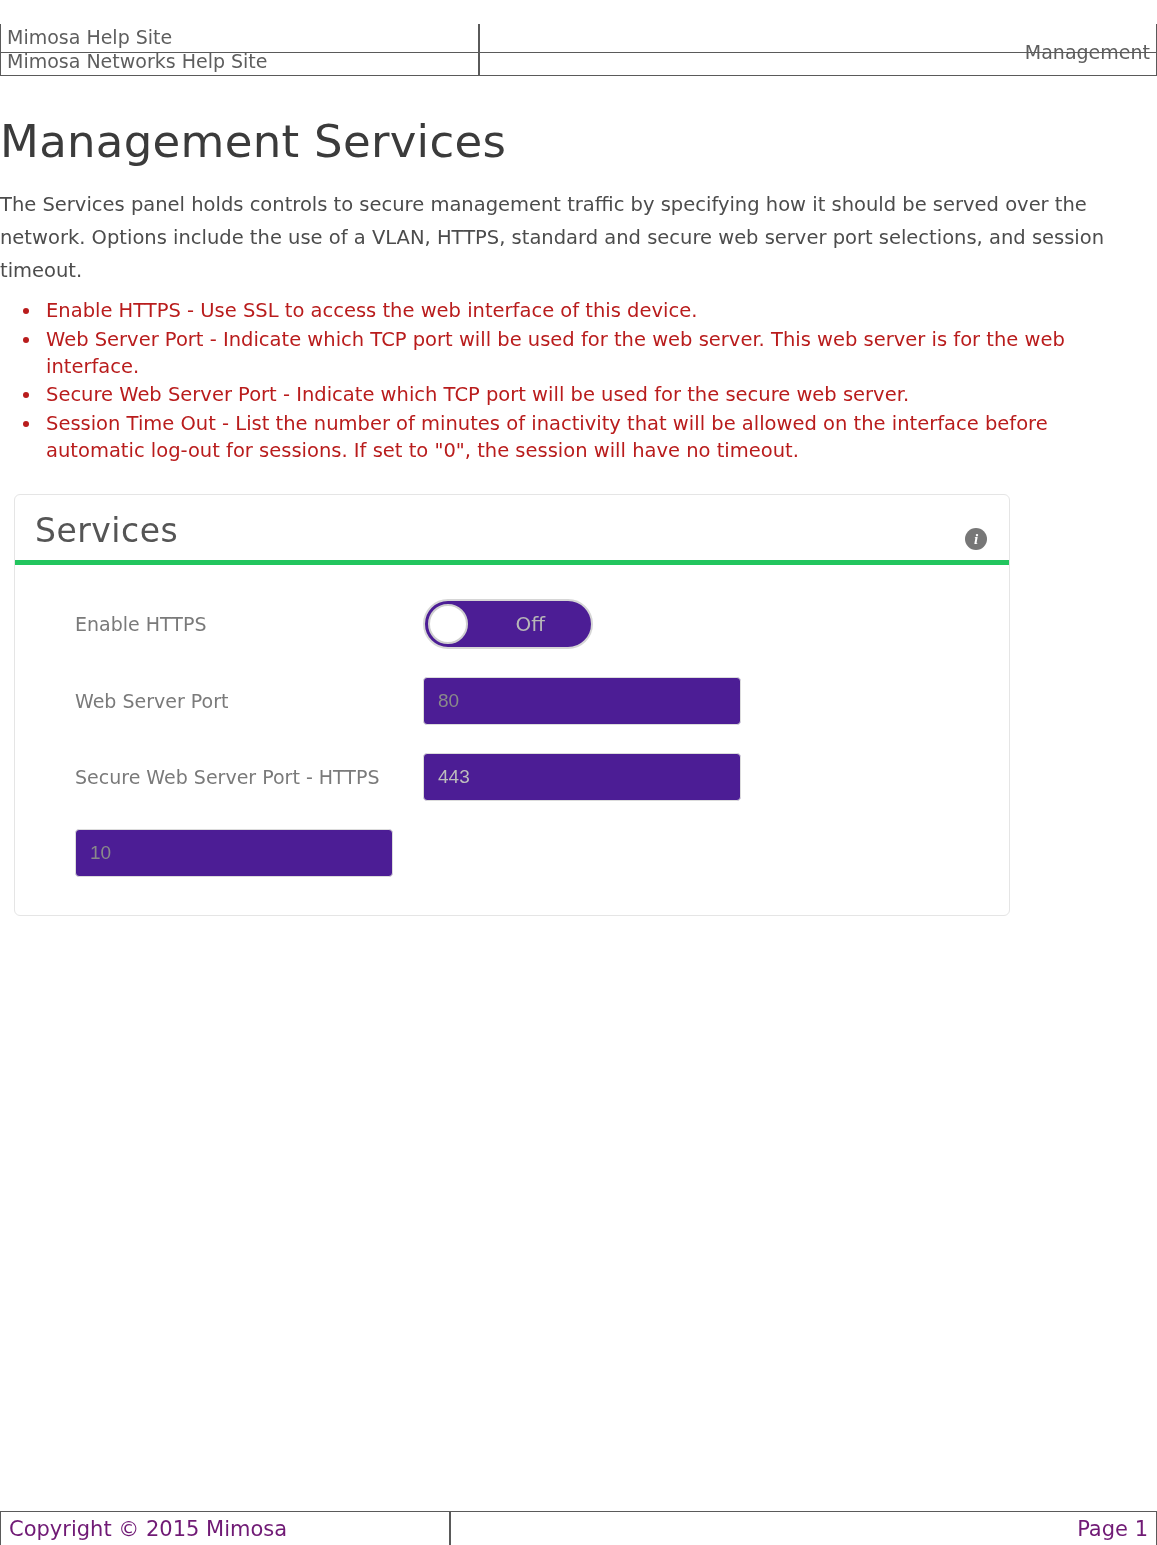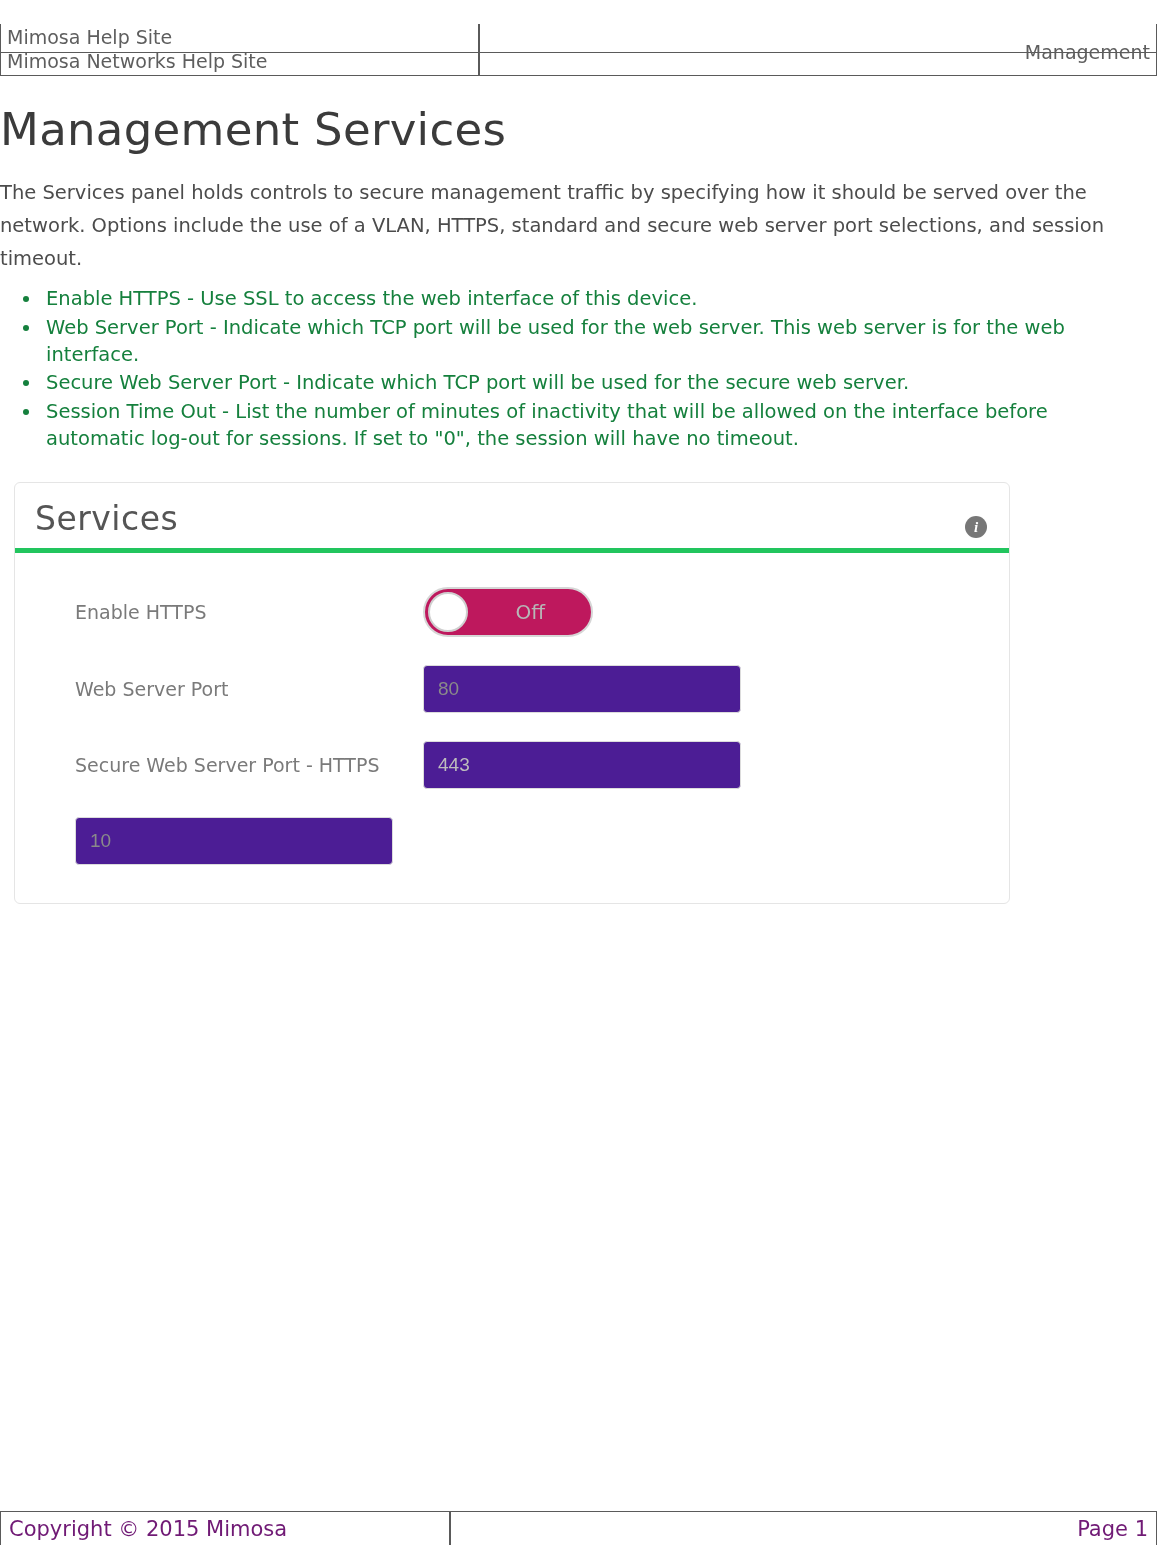--- a/index.html
+++ b/index.html
@@ -46,42 +46,42 @@
     font-size: 21px;
     color: #701a75;
     display: flex; align-items: center;
   }
   .footer-left  { flex: 0 0 450px; padding-left: 8px; }
   .footer-right { flex: 1 1 auto; justify-content: flex-end; padding-right: 8px; }
 
   
   .content {
     position: absolute;
-    top: 63px; left: 0; right: 10px;
+    top: 75px; left: 0; right: 10px;
     padding: 0 0 0 0;
   }
 
   h1.page-title {
     font-size: 45px;
     font-weight: 400;
     color: #3b3b3b;
     margin: 40px 0 20px 0;
     letter-spacing: 0.3px;
   }
   p.intro {
     font-size: 19.5px;
     line-height: 1.7;
     color: #4c4c4c;
     margin-bottom: 10px;
   }
   ul.desc-list {
     margin: 2px 0 30px 42px;
     font-size: 19.5px;
     line-height: 1.4;
-    color: #15803d;
+    color: #b91c1c;
   }
   ul.desc-list li { margin-bottom: 1px; padding-left: 4px; }
 
   
   .services-panel {
     width: 996px;
     margin: 8px 0 0 14px;
     border: 1px solid #e5e5e5;
     border-radius: 6px;
     background: #ffffff;
@@ -125,21 +125,21 @@
   }
   .form-row .control { width: 318px; }
 
   
   .toggle {
     width: 170px;
     height: 50px;
     border: 2px solid #d6d6d6;
     border-radius: 26px;
     position: relative;
-    background: #be185d;
+    background: #4c1d95;
     display: flex; align-items: center; justify-content: flex-end;
     padding-right: 46px;
   }
   .toggle .knob {
     position: absolute;
     left: 3px; top: 3px;
     width: 40px; height: 40px;
     border: 2px solid #cfcfcf;
     border-radius: 50%;
     background: #fff;

